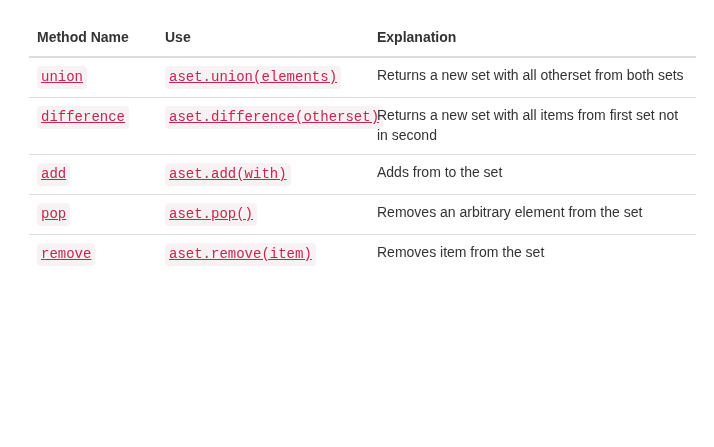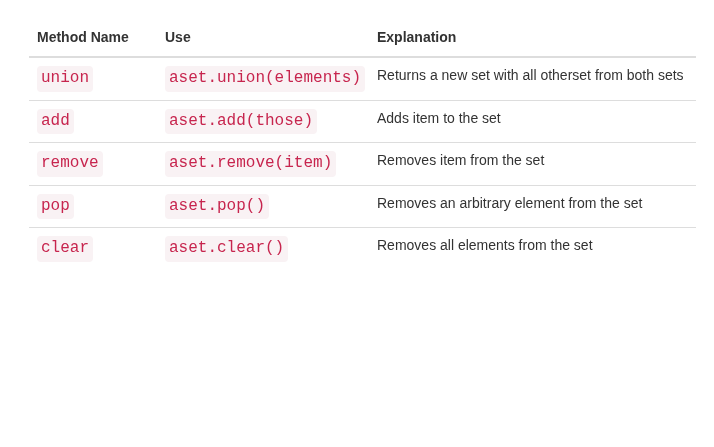--- a/index.html
+++ b/index.html
@@ -40,27 +40,28 @@
     border-top: none;
     border-bottom: 1px solid var(--border-color, #dddddd);
     color: var(--text-color, #333333);
   }
   tbody tr:last-child td {
     border-bottom: none;
   }
   code.chip {
     display: inline-block;
     font-family: "Liberation Mono", "DejaVu Sans Mono", monospace;
-    font-size: 16px;
+    font-size: 14px;
     line-height: 1.35;
     color: var(--code-color, #c7254e);
     background-color: var(--code-bg, #f9f2f4);
     padding: 2px 4px;
     border-radius: 4px;
     white-space: nowrap;
+    text-decoration: underline;
   }
 </style>
 </head>
 <body>
 
 <div class="page">
   <table class="methods-table">
     <colgroup>
       <col class="c1">
       <col class="c2">
@@ -74,40 +75,40 @@
       </tr>
     </thead>
     <tbody id="tbody">
   <tr>
     <td><code class="chip">union</code></td>
     <td><code class="chip">aset.union(elements)</code></td>
     <td>Returns a new set with all otherset from both sets</td>
   </tr>
 
 
+  <tr>
+    <td><code class="chip">difference</code></td>
+    <td><code class="chip">aset.difference(otherset)</code></td>
+    <td>Returns a new set with all items from first set not in second</td>
+  </tr>
 
 
   <tr>
     <td><code class="chip">add</code></td>
-    <td><code class="chip">aset.add(those)</code></td>
-    <td>Adds item to the set</td>
-  </tr>
-
-  <tr>
-    <td><code class="chip">remove</code></td>
-    <td><code class="chip">aset.remove(item)</code></td>
-    <td>Removes item from the set</td>
+    <td><code class="chip">aset.add(with)</code></td>
+    <td>Adds from to the set</td>
   </tr>
 
   <tr>
     <td><code class="chip">pop</code></td>
     <td><code class="chip">aset.pop()</code></td>
     <td>Removes an arbitrary element from the set</td>
   </tr>
 
   <tr>
-    <td><code class="chip">clear</code></td>
-    <td><code class="chip">aset.clear()</code></td>
-    <td>Removes all elements from the set</td>
+    <td><code class="chip">remove</code></td>
+    <td><code class="chip">aset.remove(item)</code></td>
+    <td>Removes item from the set</td>
   </tr>
+
 </tbody>
   </table>
 </div>
 
 </body></html>

